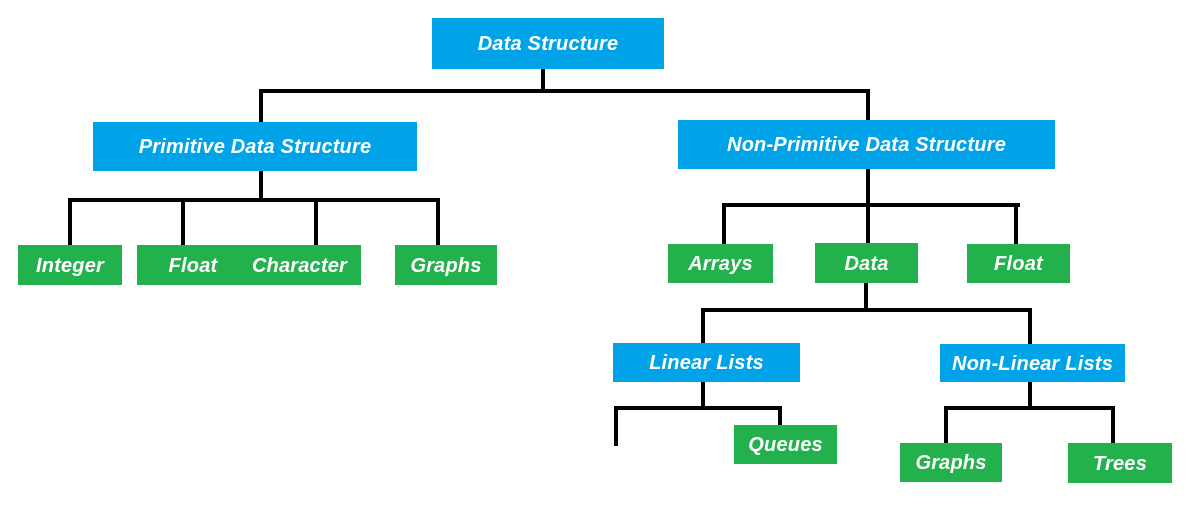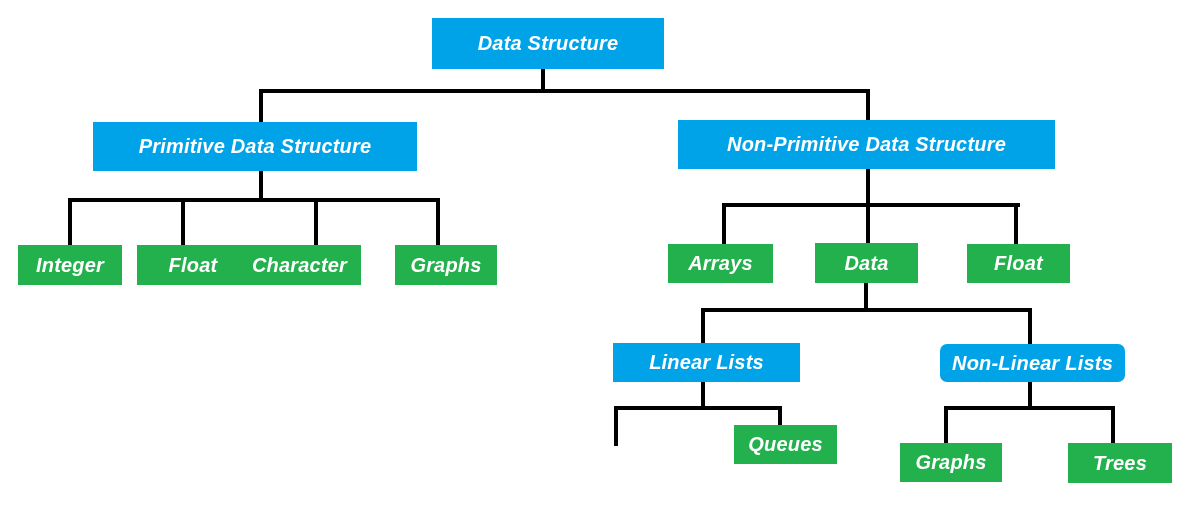--- a/index.html
+++ b/index.html
@@ -41,21 +41,21 @@
   #n-primitive   { left: 93px;   top: 122px; width: 324px; height: 49px; }
   #n-nonprimitive{ left: 678px;  top: 120px; width: 377px; height: 49px; }
   #n-integer     { left: 18px;   top: 245px; width: 104px; height: 40px; }
   #n-float       { left: 137px;  top: 245px; width: 112px;  height: 40px; }
   #n-character   { left: 238px;  top: 245px; width: 123px; height: 40px; }
   #n-pointer     { left: 395px;  top: 245px; width: 102px; height: 40px; }
   #n-arrays      { left: 668px;  top: 244px; width: 105px; height: 39px; }
   #n-lists       { left: 815px;  top: 243px; width: 103px; height: 40px; }
   #n-files       { left: 967px;  top: 244px; width: 103px; height: 39px; }
   #n-linear      { left: 613px;  top: 343px; width: 187px; height: 39px; }
-  #n-nonlinear   { left: 940px;  top: 344px; width: 185px; height: 38px; border-radius: 7px; }
+  #n-nonlinear   { left: 940px;  top: 344px; width: 185px; height: 38px; }
   #n-stacks      { left: 564px;  top: 444px; width: 104px; height: 39px; }
   #n-queues      { left: 734px;  top: 425px; width: 103px; height: 39px; text-align: right; }
   #n-graphs      { left: 900px;  top: 443px; width: 102px; height: 39px; }
   #n-trees       { left: 1068px; top: 443px; width: 104px; height: 40px; }
 
   
   #l-root-v        { left: 541px;  top: 66px;  width: 4px;   height: 27px; }
   #l-top-h         { left: 259px;  top: 89px;  width: 611px; height: 4px;  }
   #l-prim-top      { left: 259px;  top: 89px;  width: 4px;   height: 35px; }
   #l-nonprim-top   { left: 866px;  top: 89px;  width: 4px;   height: 33px; }

